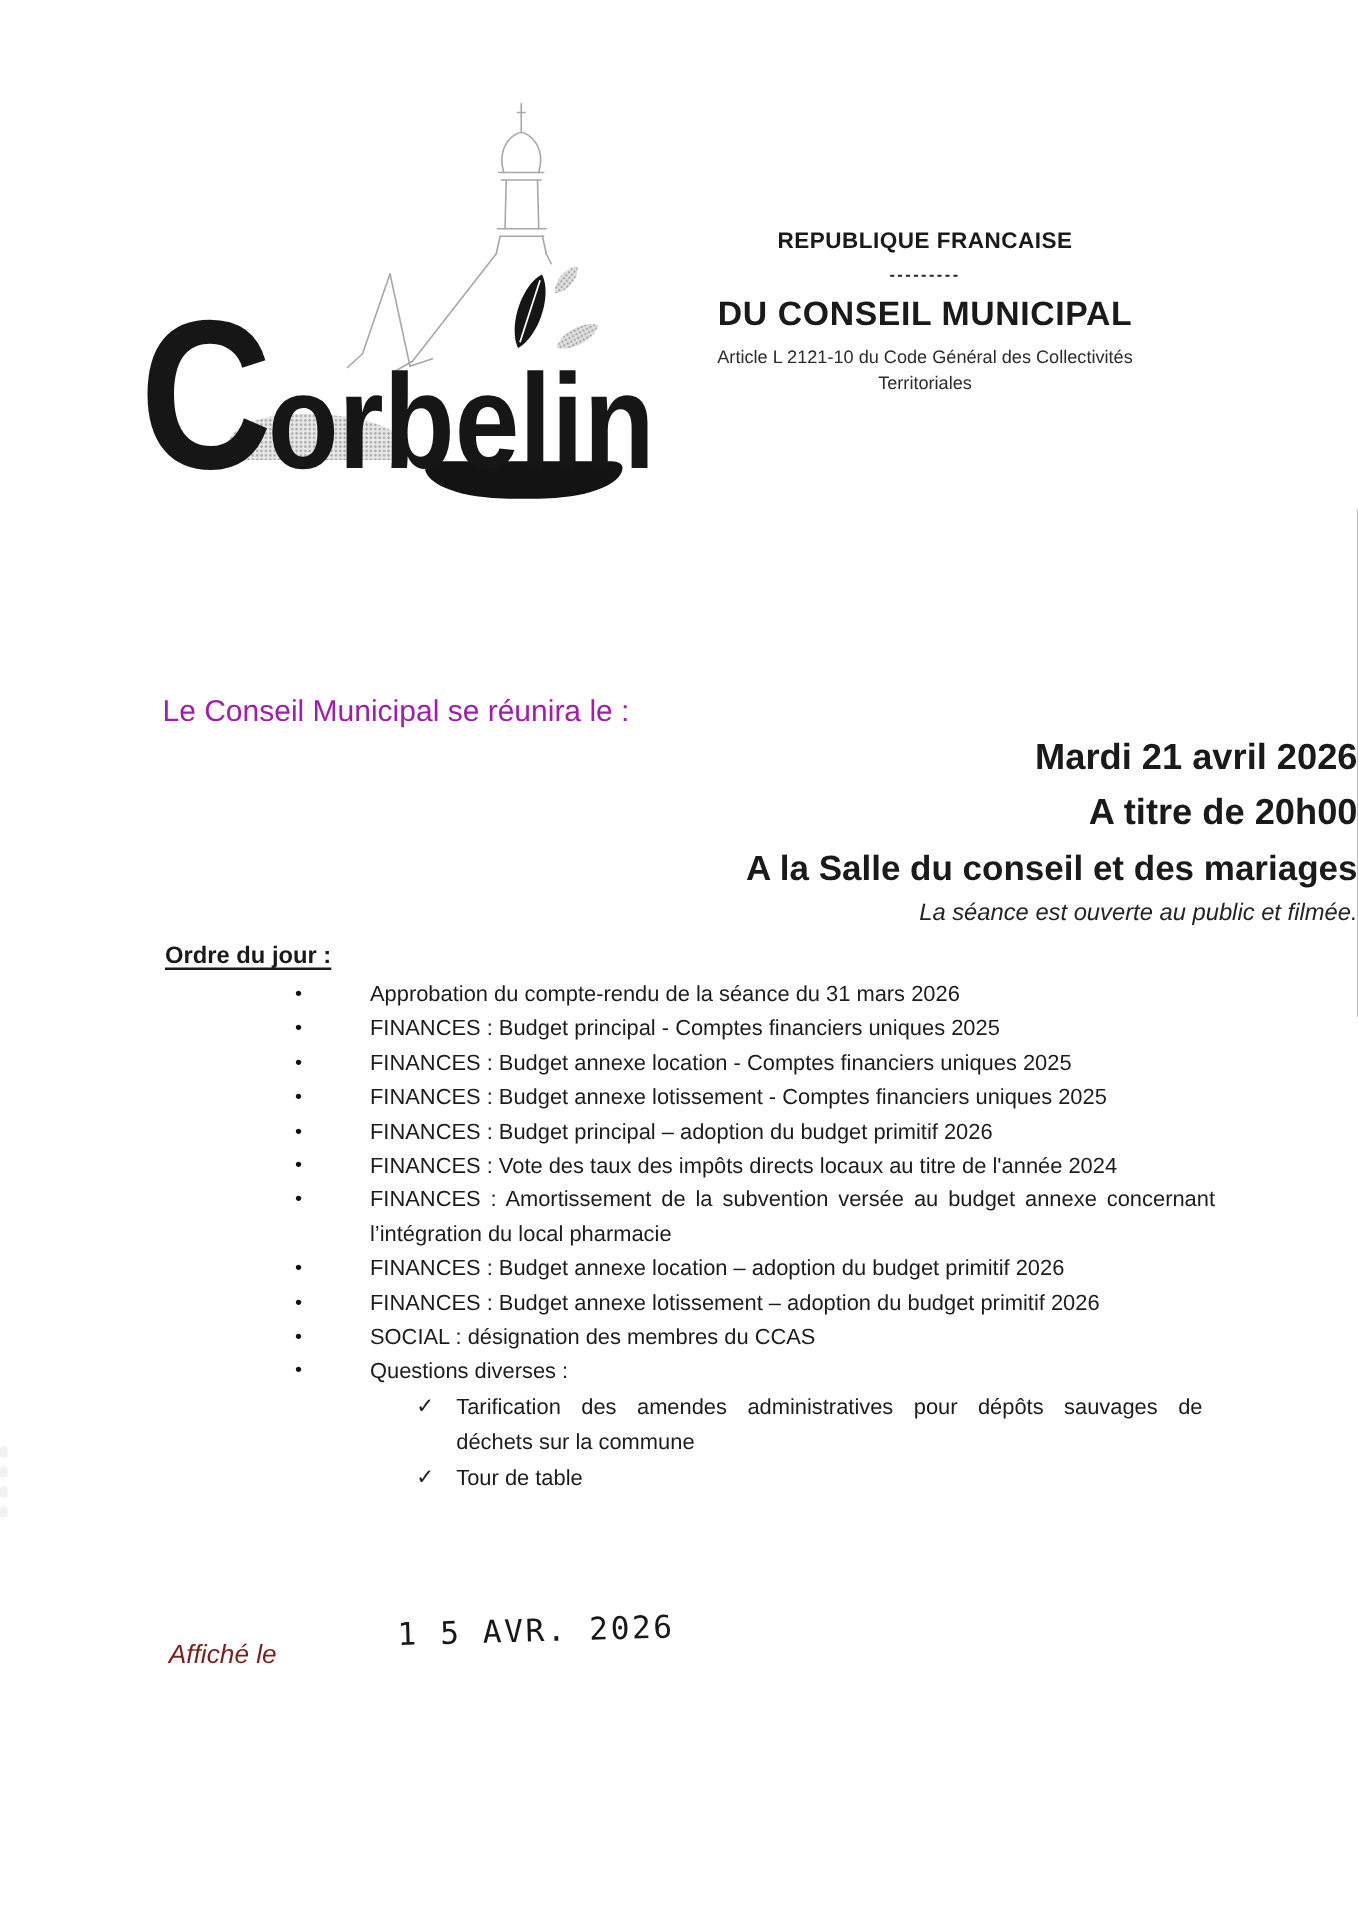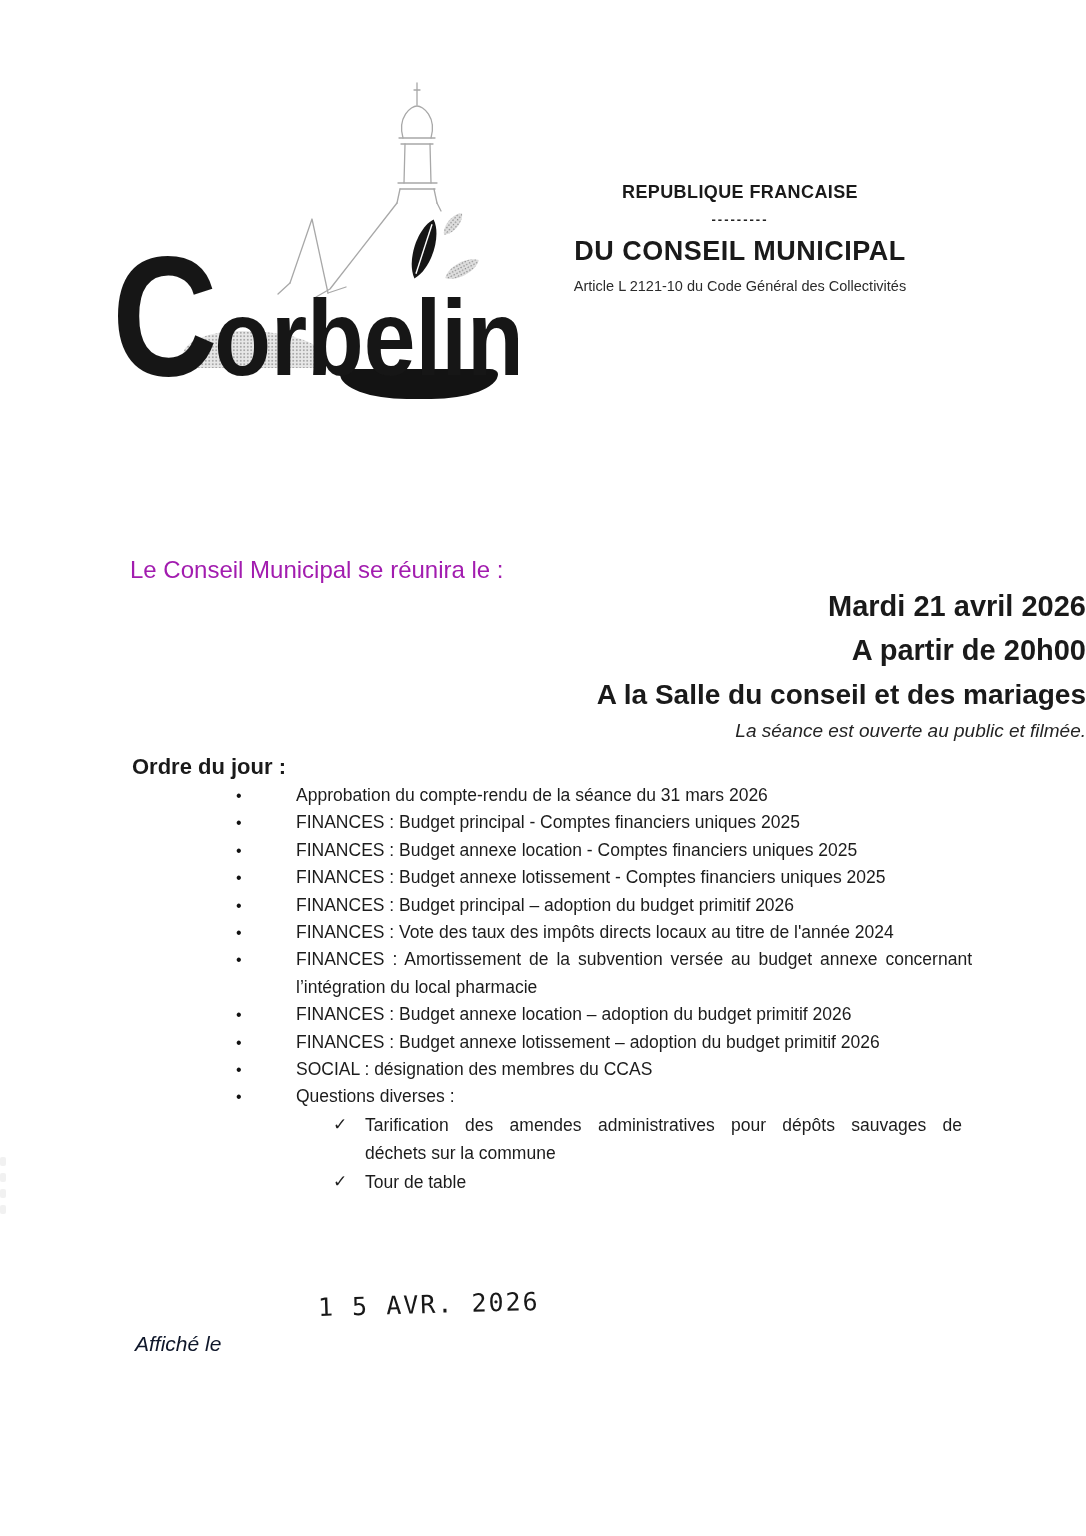--- a/index.html
+++ b/index.html
@@ -47,34 +47,34 @@
   
   .intro-line{position:absolute; left:130px; top:556px; font-size:24px; color:#a21caf;}
   .meet-center{position:absolute; left:0; top:590px; width:1086px; text-align:right;}
   .meet-date{font-size:29px; font-weight:bold;}
   .meet-time{font-size:29px; font-weight:bold; margin-top:11px;}
   .meet-place{font-size:28px; font-weight:bold; margin-top:12px;margin-left:12px;}
   .meet-note{font-size:19px; font-style:italic; margin-top:9px; color:#242424;margin-left:32px;}
   
   .ordre-heading{
     position:absolute; left:132px; top:754px;
-    font-size:22px; font-weight:bold;
-    text-underline-offset:4px; text-decoration-thickness:2px;
+    font-size:19px; font-weight:bold;
+    text-decoration:underline; text-underline-offset:4px; text-decoration-thickness:2px;
   }
   .agenda{position:absolute; left:0; top:782px; width:1086px;}
   .agenda-item{display:flex; align-items:flex-start; padding-left:230px;}
   .bullet{width:60px; padding-left:6px; font-size:16px; line-height:27.4px; color:#111;}
   .item-text{width:676px; font-size:17.5px; line-height:27.4px; color:#1c1c1c;}
   .line{white-space:nowrap;}
   .jline{white-space:normal; text-align:justify; text-align-last:justify;}
   .sub-item{display:flex; align-items:flex-start;}
   .check{width:32px; padding-left:37px; font-size:17px; line-height:28.5px; color:#222;}
   .sub-text{width:597px; font-size:17.5px; line-height:28.5px;}
   
-  .posted-label{position:absolute; left:135px; top:1312px; font-size:21px; font-style:italic; color:#0f172a;margin-top:20px;}
+  .posted-label{position:absolute; left:135px; top:1312px; font-size:21px; font-style:italic; color:#7f1d1d;}
   .date-stamp{
     position:absolute; left:318px; top:1290px;
     font-family:"DejaVu Sans Mono", monospace; font-size:25px; letter-spacing:2px;
     color:#181818; transform:rotate(-1.6deg);
   }
   
   .scan-marks{position:absolute; left:0; top:1150px; width:10px; height:130px; opacity:.35;}
   .scan-marks i{display:block; width:6px; height:9px; margin:7px 0 0 0; background:#d9d9d9; border-radius:2px;}
 </style>
 </head>
@@ -124,27 +124,28 @@
     <span class="big-c">C</span>
       <span class="rest">orbelin</span>
   </div>
 
 
   <div class="hdr-right">
     <div class="republic">REPUBLIQUE FRANCAISE</div>
     <div class="dashes">---------</div>
     <div class="reunion-t2">DU CONSEIL MUNICIPAL</div>
     <div class="article-1">Article L 2121-10 du Code Général des Collectivités</div>
+    <div class="article-2">Territoriales</div>
   </div>
 
   <div class="intro-line">Le Conseil Municipal se réunira le :</div>
 
   <div class="meet-center">
     <div class="meet-date">Mardi 21 avril 2026</div>
-    <div class="meet-time">A partir de 20h00</div>
+    <div class="meet-time">A titre de 20h00</div>
     <div class="meet-place">A la Salle du conseil et des mariages</div>
     <div class="meet-note">La séance est ouverte au public et filmée.</div>
   </div>
 
   <div class="ordre-heading">Ordre du jour :</div>
 
   <div class="agenda">
       <div class="agenda-item">
         <div class="bullet">•</div>
         <div class="item-text">

